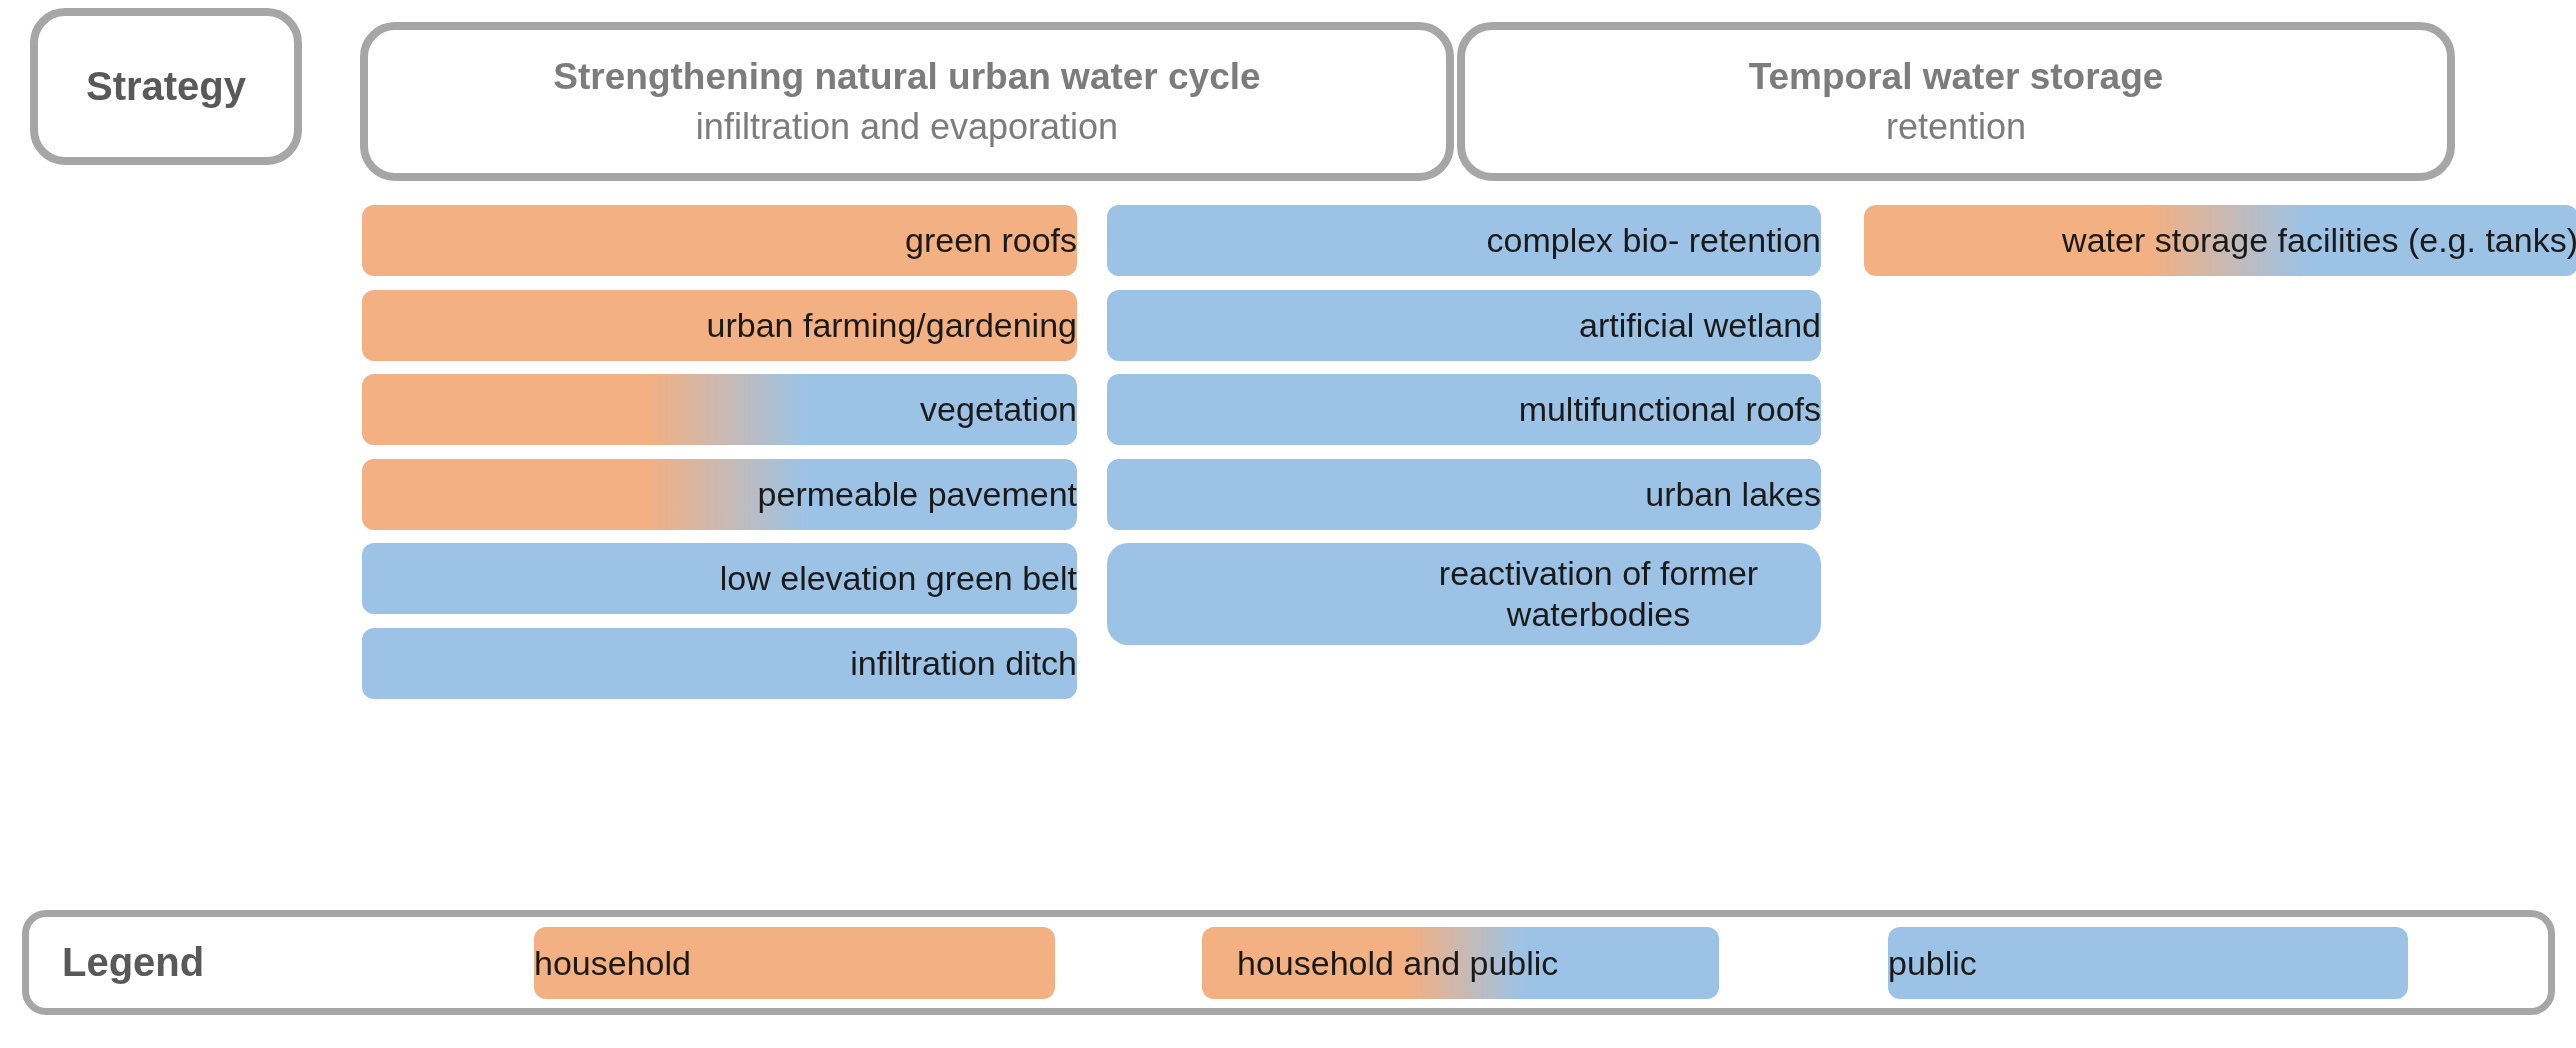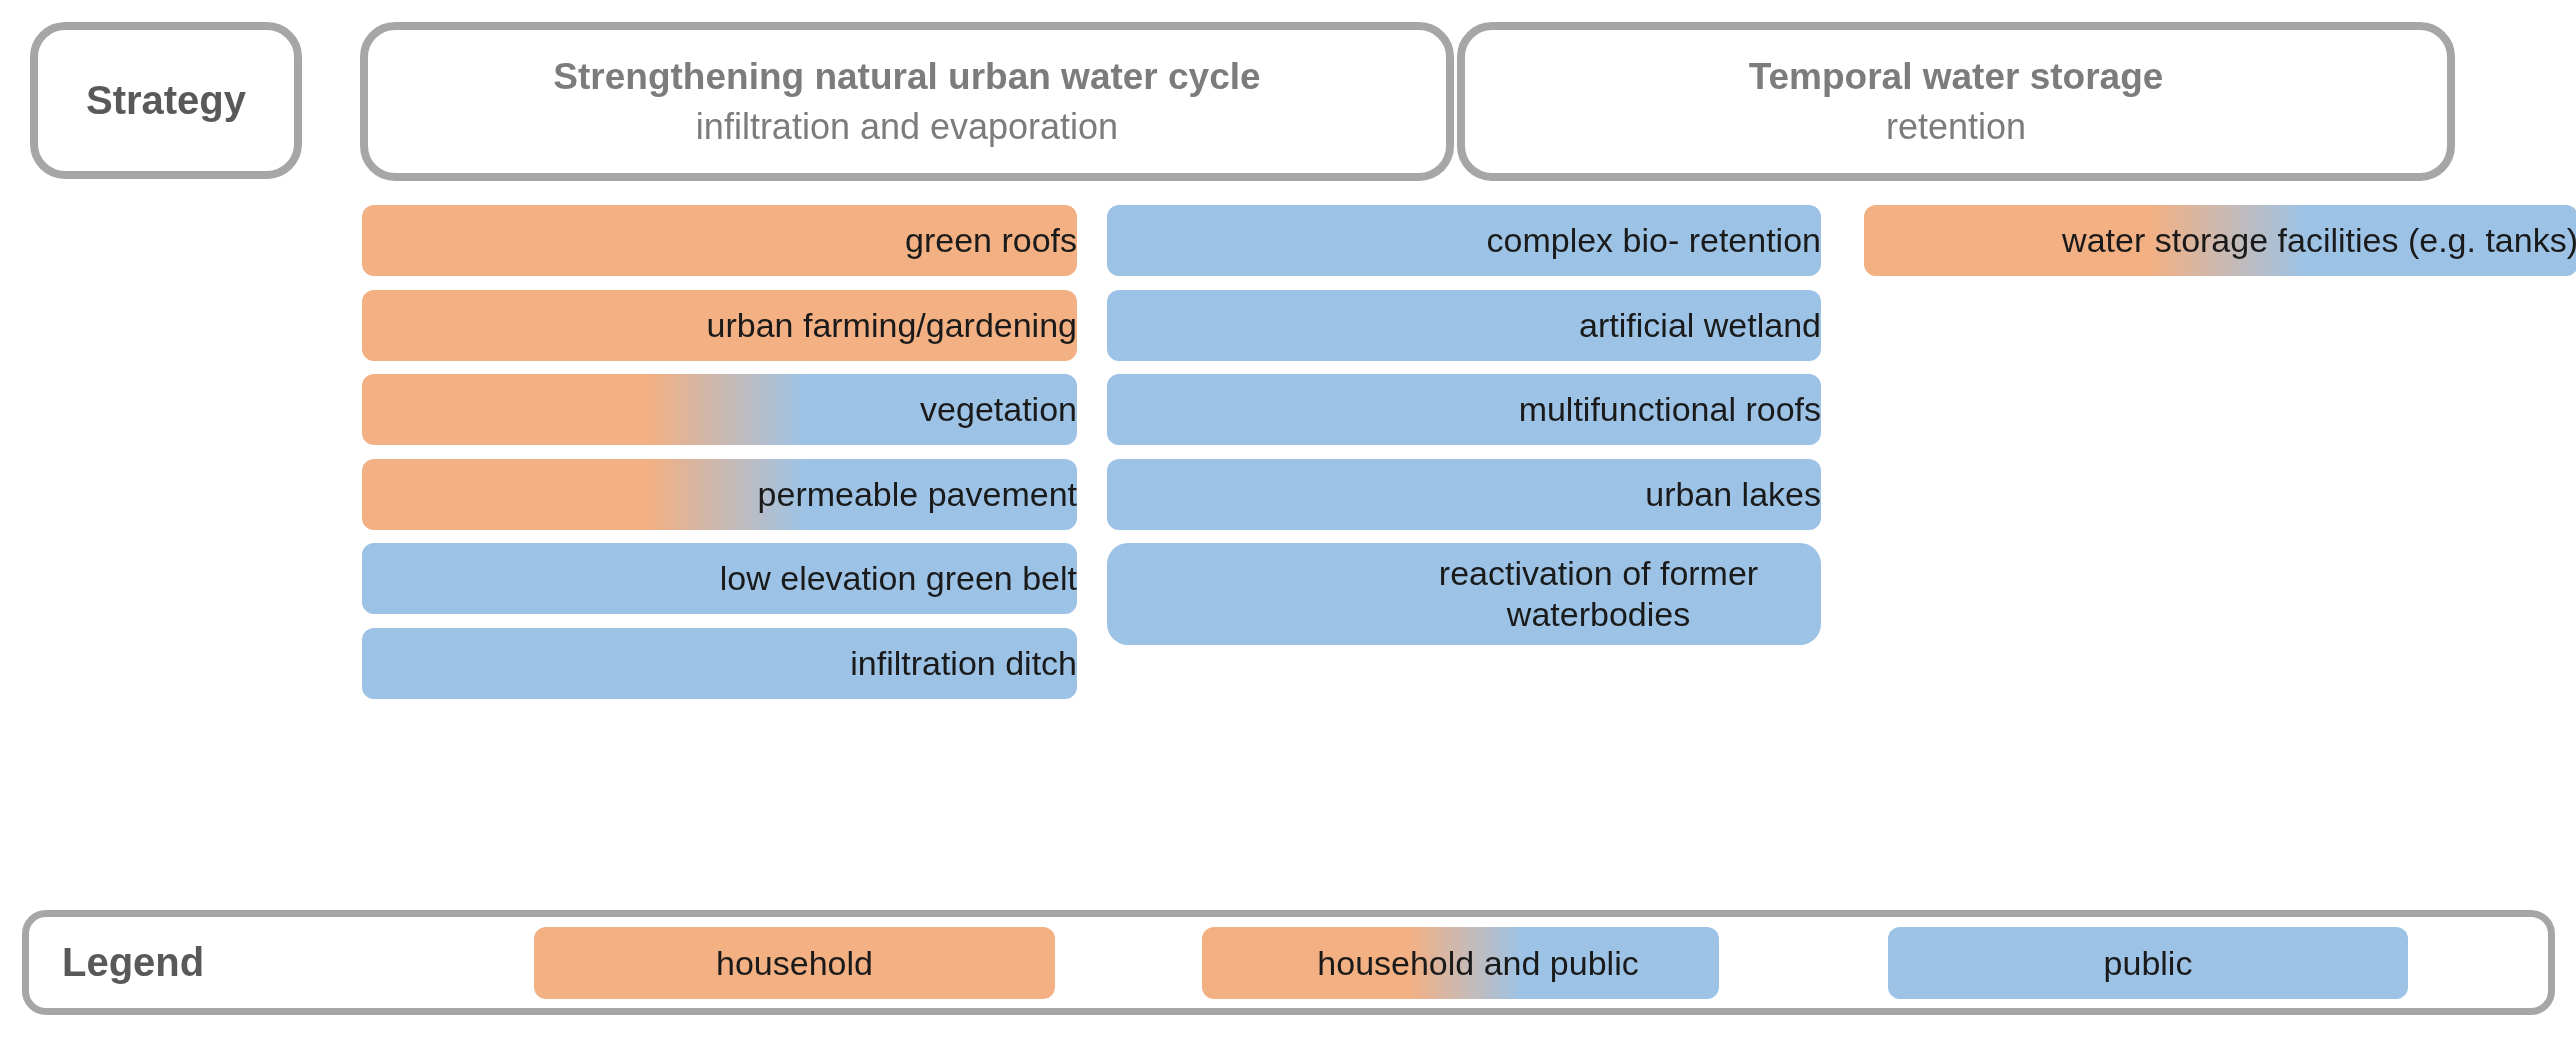--- a/index.html
+++ b/index.html
@@ -25,21 +25,21 @@
   .frame{
     position:absolute;
     border:8px solid var(--border-gray);
     border-radius:35px;
     background:#fff;
     display:flex;
     align-items:center;
     justify-content:center;
   }
   .strategy-box{
-    left:30px; top:22px; width:272px; height:157px;align-items:center;
+    left:30px; top:8px; width:272px; height:157px;align-items:center;
   }
   .strategy-box span{
     font-size:40px; font-weight:bold; color:var(--label-text);
   }
   .header-box{
     flex-direction:column;
     gap:8px;
   }
   .header-box .title{
     font-size:37px; font-weight:bold; color:var(--header-text);
@@ -91,21 +91,21 @@
     font-size:40px; font-weight:bold; color:var(--label-text);
     margin-left:33px;
   }
   .legend-item{
     position:absolute;
     top:927px;
     height:72px;
     border-radius:12px;
     display:flex;
     align-items:center;
-    justify-content:center;
+    justify-content:flex-start;
     font-size:34px;
     color:var(--item-text);
   }
   .legend-household{ left:534px;  width:521px; }
   .legend-household-public{ left:1202px; width:517px;padding-left:35px; }
   .legend-public{ left:1888px; width:520px; }
 </style>
 </head>
 <body>
 

